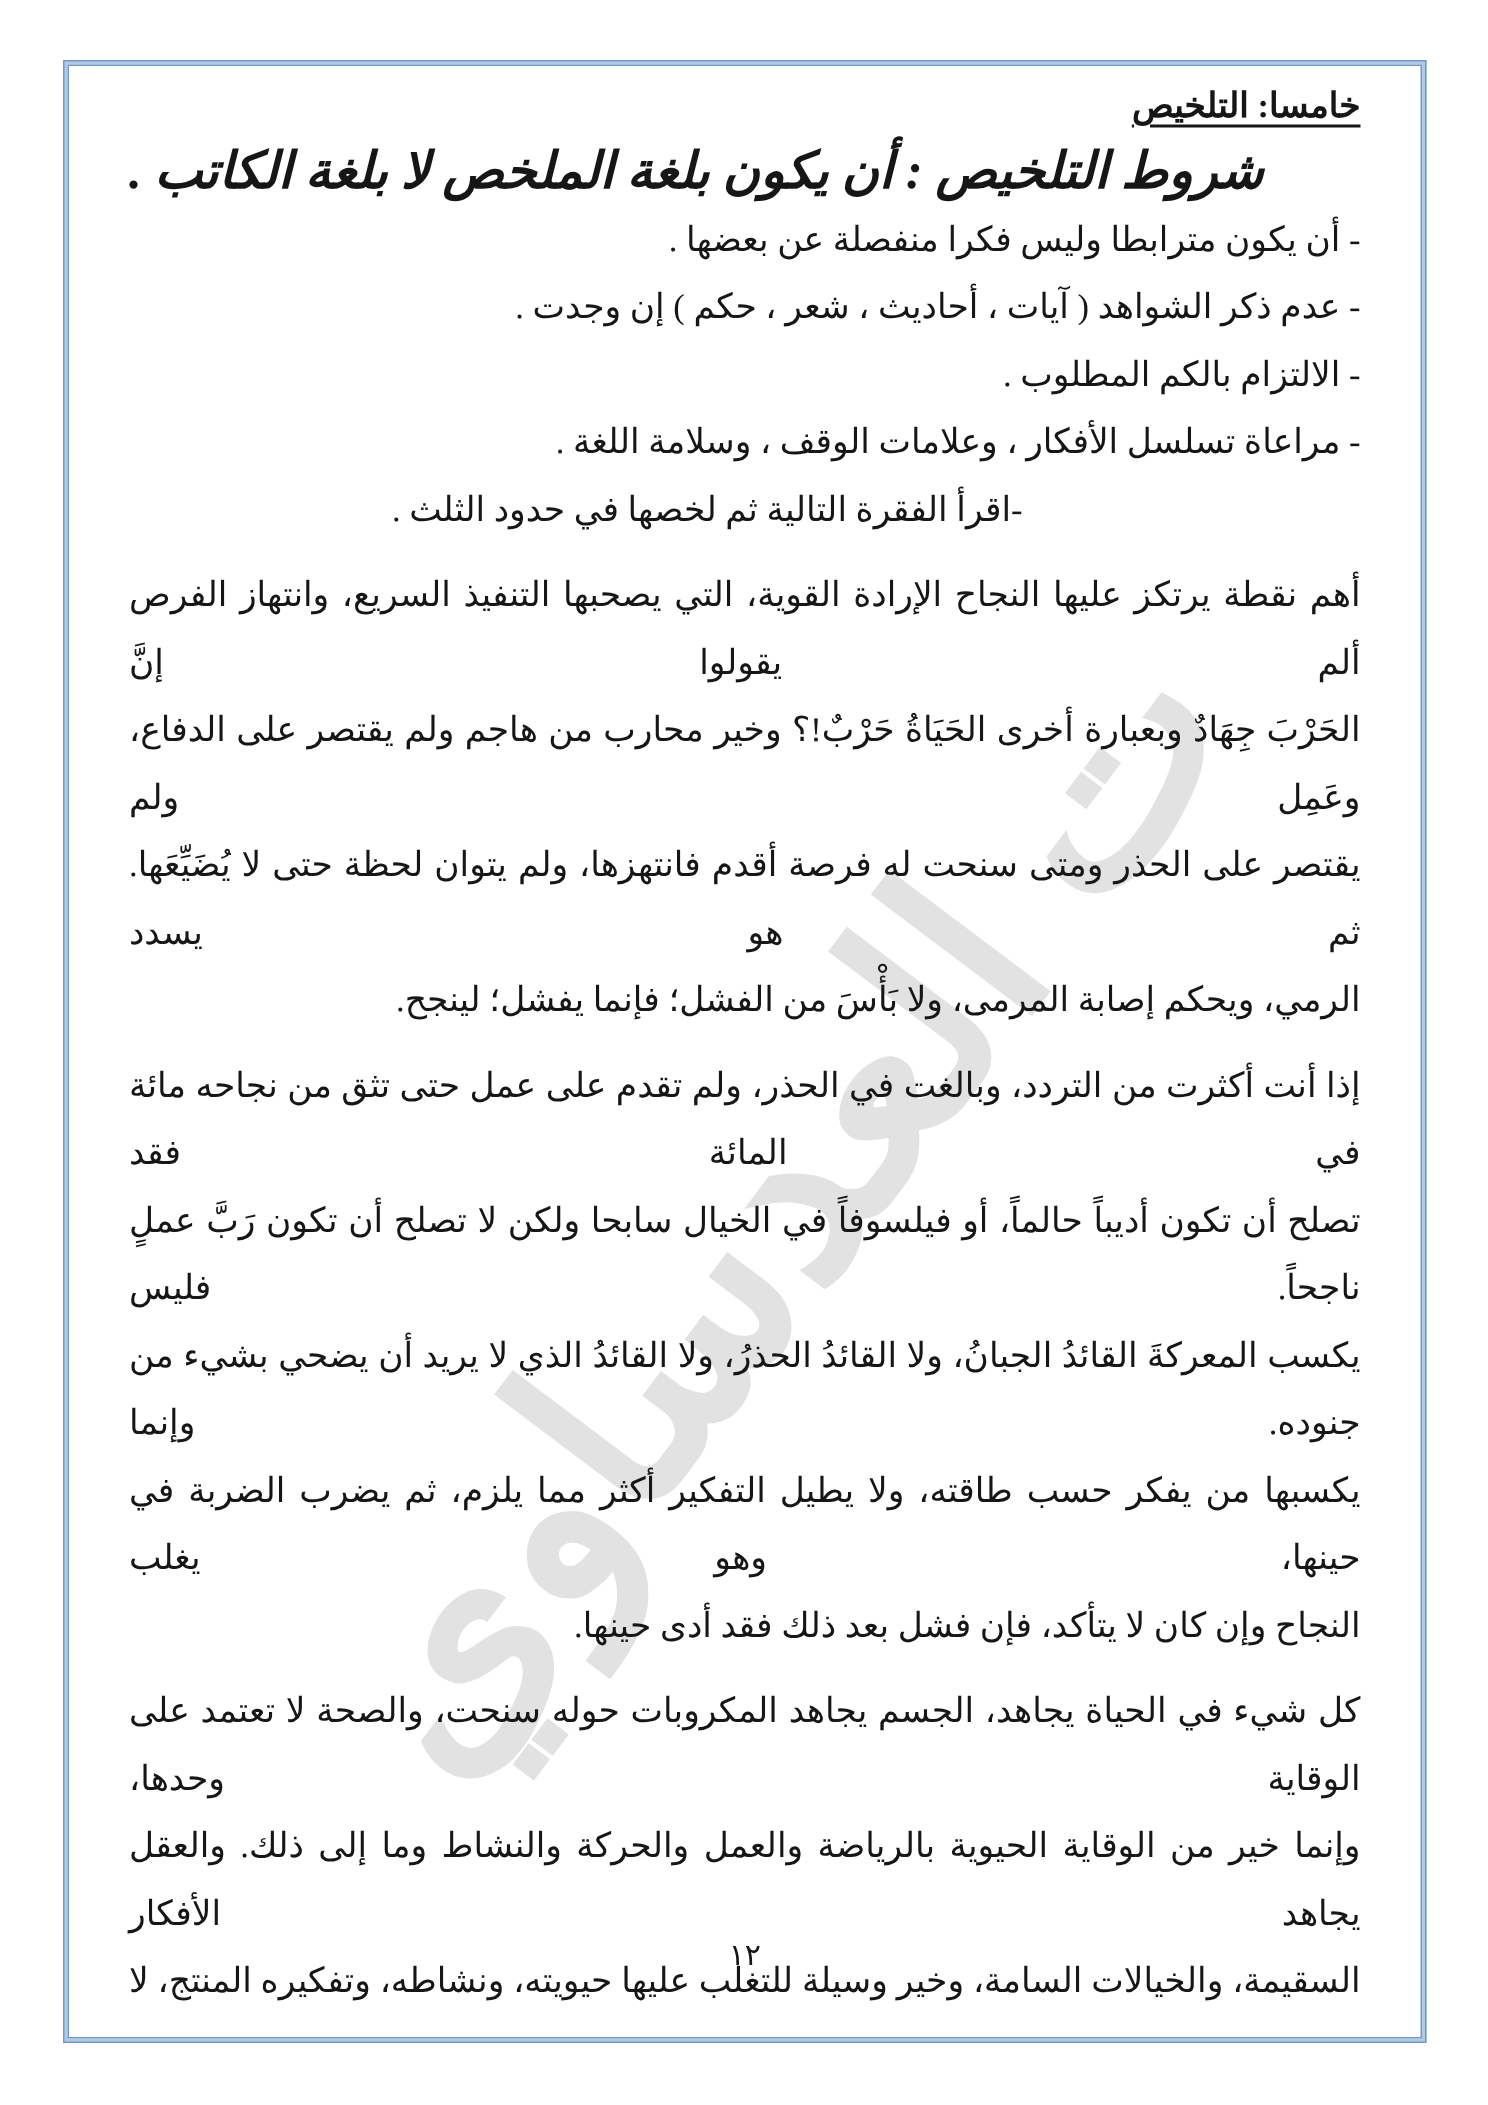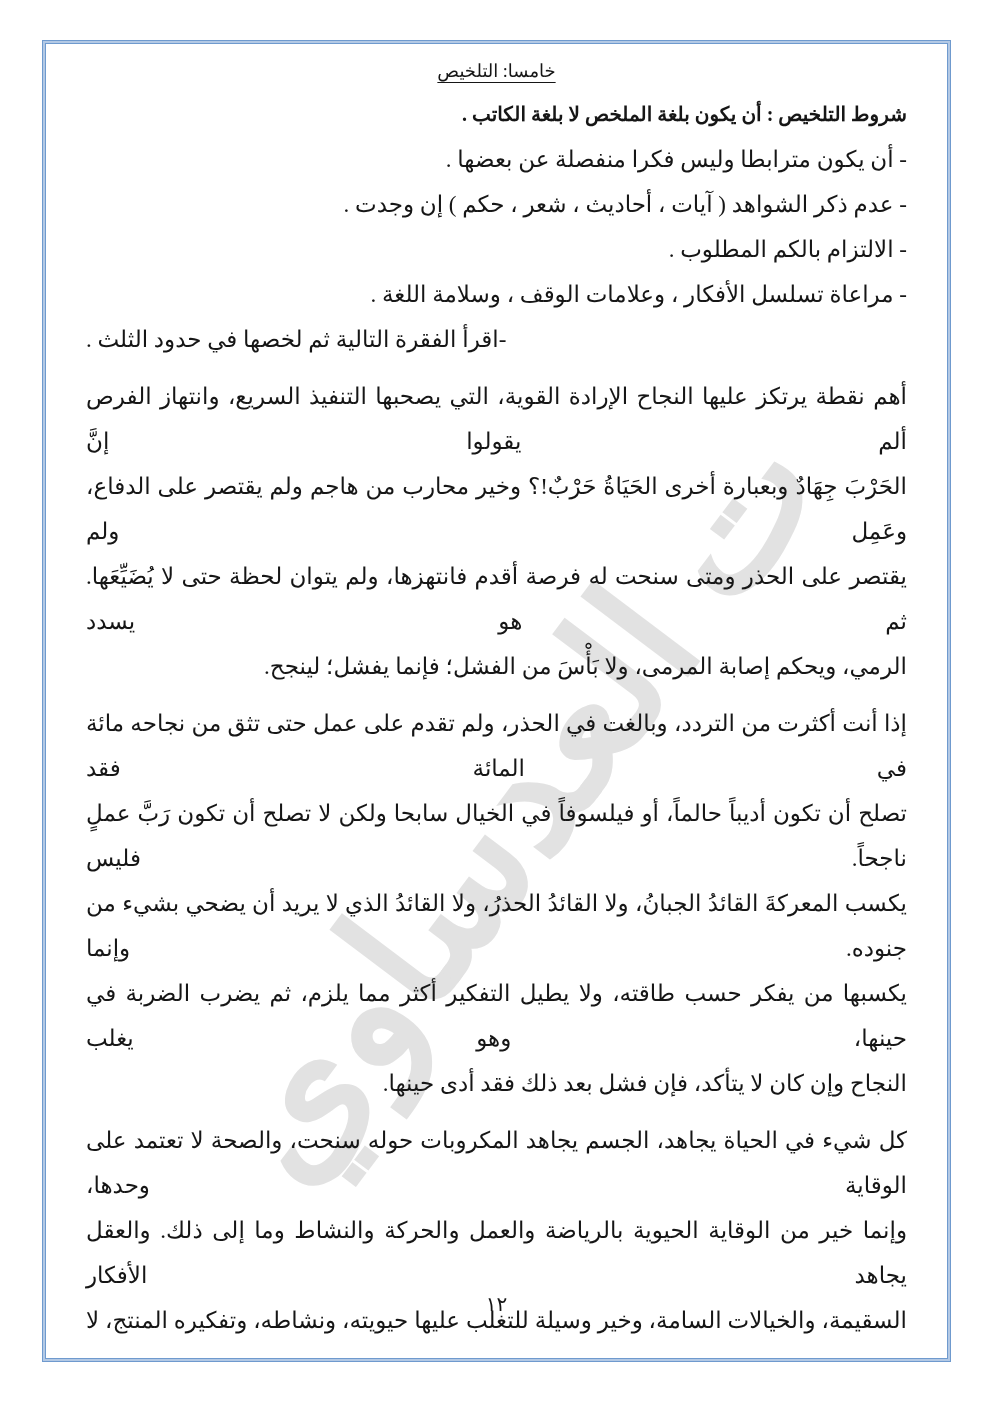--- a/index.html
+++ b/index.html
@@ -41,33 +41,33 @@
     user-select:none;
   }
   .content{
     position:relative;z-index:1;
     direction:rtl;
     padding:6px 40px 0 40px;
     font-size:23px;
     line-height:45px;
   }
   .doc-title{
-    text-align:center;
-    font-size:18px;font-weight:normal;
+    font-size:23px;font-weight:bold;
     text-decoration:underline;
     text-underline-offset:5px;
     line-height:42px;
   }
   .doc-subtitle{
-    font-size:20px;font-weight:bold;
-    text-align:right;
+    font-size:34px;font-weight:bold;
+    text-align:left;
     line-height:45px;
+    font-style:italic;
   }
   .cond-line{text-align:right;}
-  .instruction{text-align:left;padding-right:50px;}
+  .instruction{text-align:center;padding-right:50px;}
   .para{margin-top:12px;}
   .jline{
     text-align:justify;
     text-align-last:justify;
   }
   .rline{text-align:right;}
   .page-number{
     position:absolute;
     bottom:42px;left:0;right:0;
     text-align:center;

